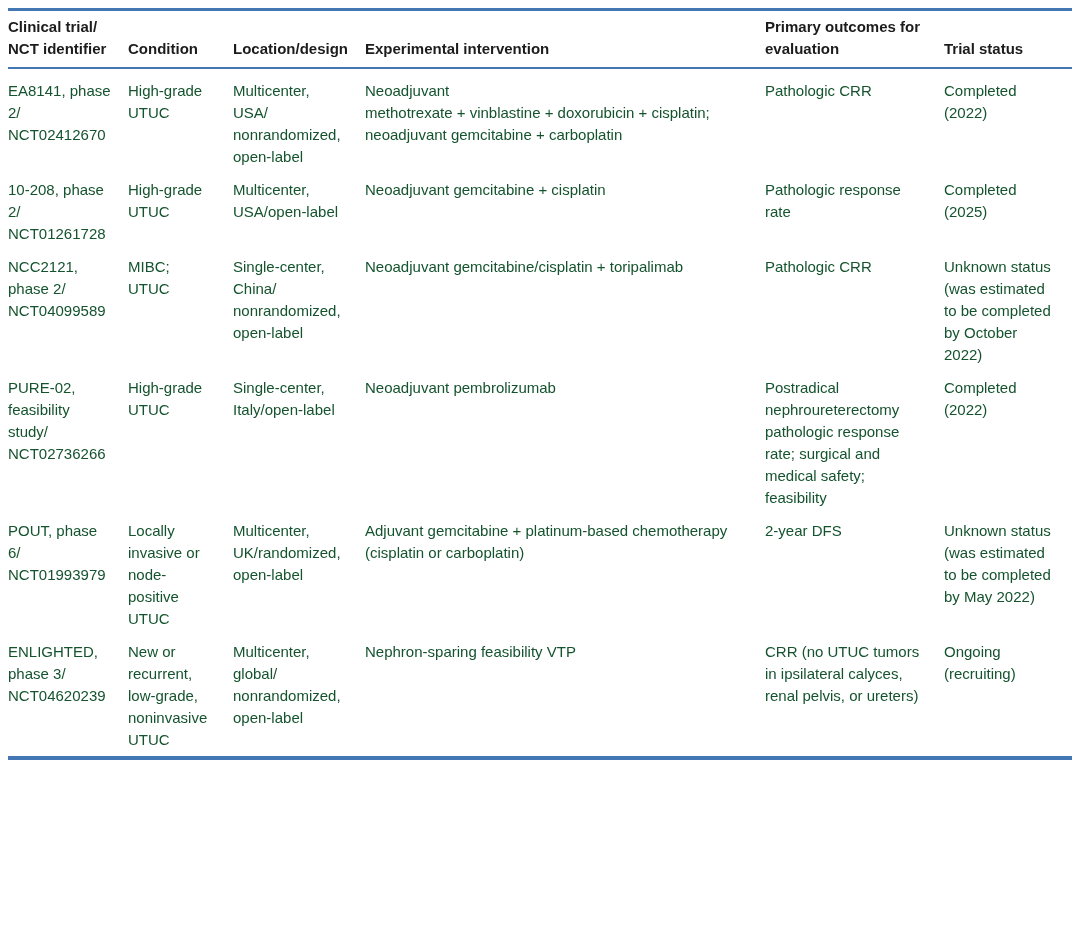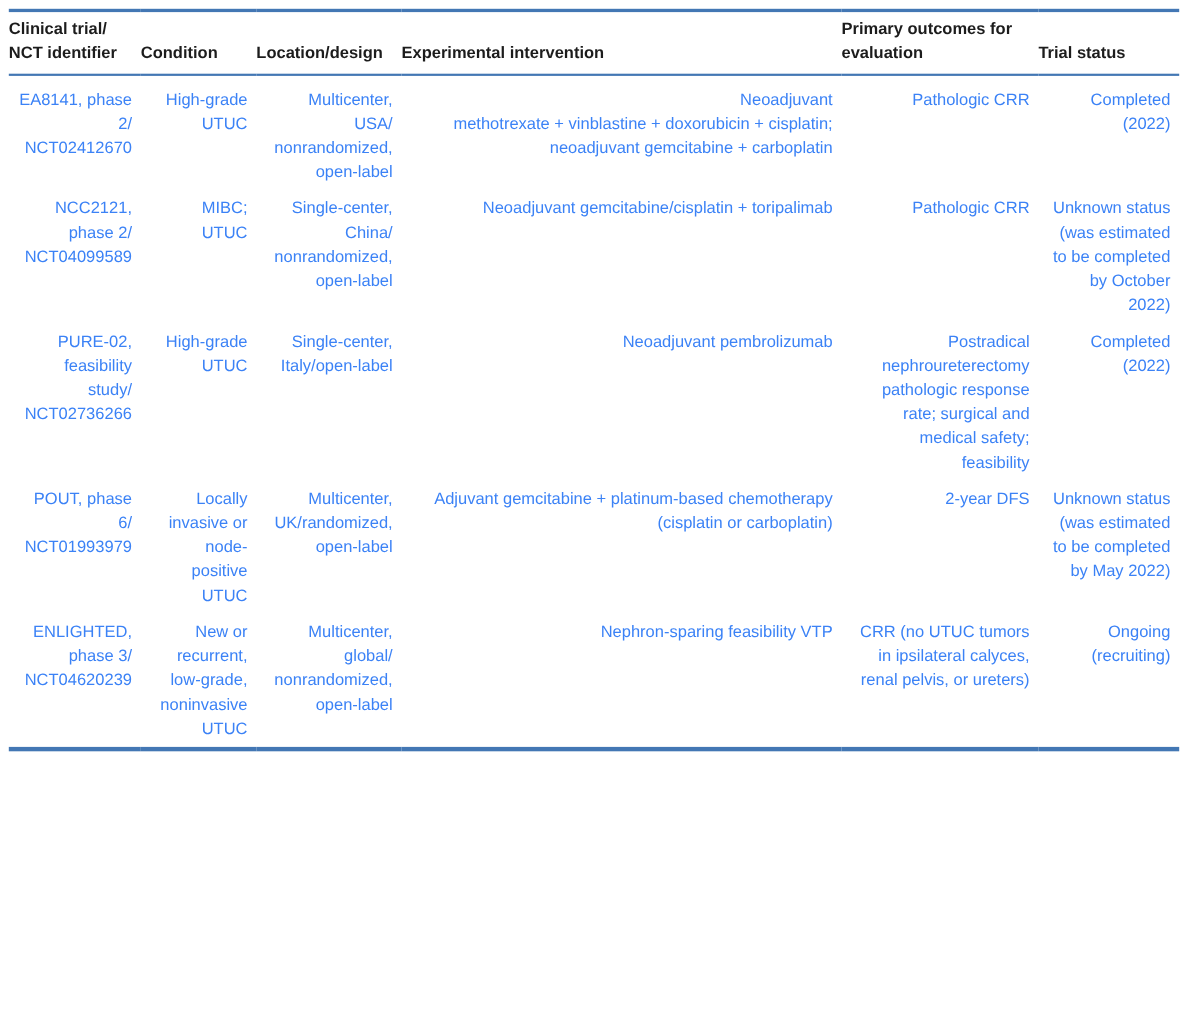--- a/index.html
+++ b/index.html
@@ -34,25 +34,25 @@
     vertical-align: bottom;
     font-size: 15px;
     font-weight: bold;
     color: #1c1c1c;
     line-height: 22px;
     padding: 5px 8px 7px 0;
     border-bottom: 2px solid #4377b4;
     white-space: pre-line;
   }
   tbody td {
-    text-align: right;
+    text-align: left;
     vertical-align: top;
     font-size: 15px;
     font-weight: normal;
-    color: #3b82f6;
+    color: #14532d;
     line-height: 22px;
     padding: 11px 8px 0 0;
     white-space: pre-line;
   }
   tbody tr:last-child td {
     padding-bottom: 5px;
   }
 </style>
 </head>
 <body>
@@ -89,20 +89,34 @@
         <td>Multicenter,
 USA/
 nonrandomized,
 open-label</td>
         <td>Neoadjuvant
 methotrexate + vinblastine + doxorubicin + cisplatin;
 neoadjuvant gemcitabine + carboplatin</td>
         <td>Pathologic CRR</td>
         <td>Completed
 (2022)</td>
+      </tr>
+      <tr>
+        <td>10-208, phase
+2/
+NCT01261728</td>
+        <td>High-grade
+UTUC</td>
+        <td>Multicenter,
+USA/open-label</td>
+        <td>Neoadjuvant gemcitabine + cisplatin</td>
+        <td>Pathologic response
+rate</td>
+        <td>Completed
+(2025)</td>
       </tr>
       <tr>
         <td>NCC2121,
 phase 2/
 NCT04099589</td>
         <td>MIBC;
 UTUC</td>
         <td>Single-center,
 China/
 nonrandomized,

